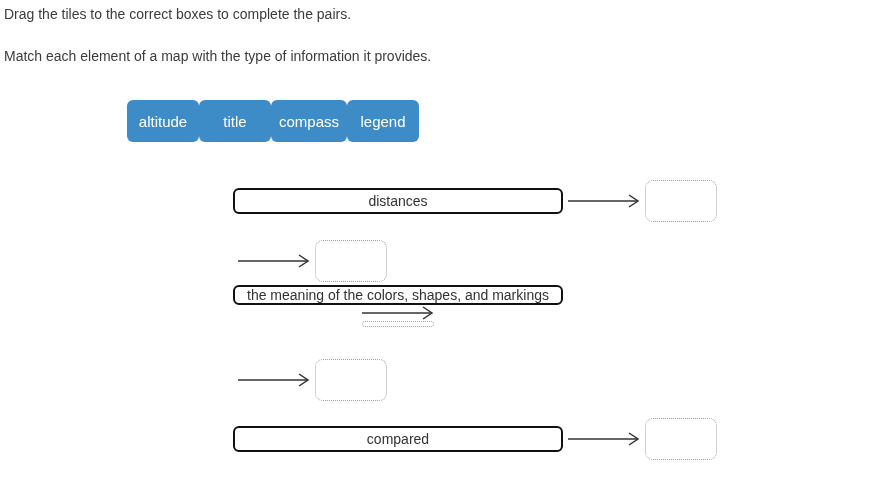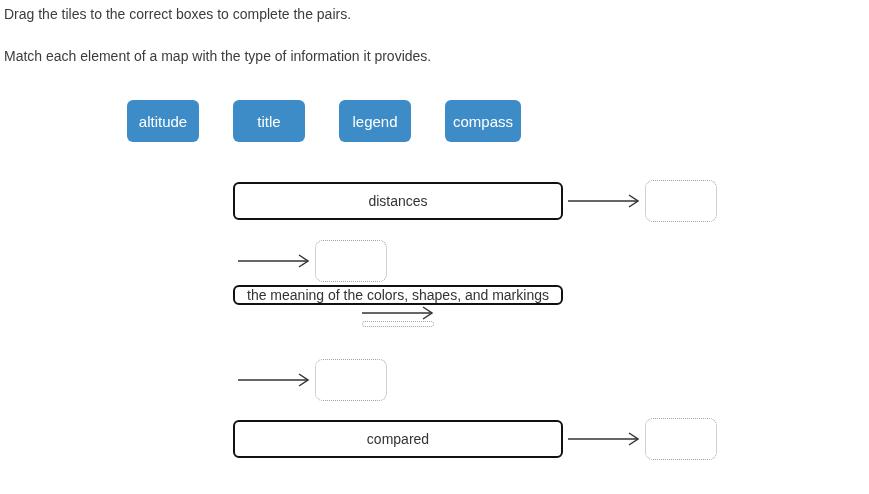--- a/index.html
+++ b/index.html
@@ -19,21 +19,20 @@
     color: #3c3c3c;
   }
   .instruction.line1 { top: 6px; }
   .instruction.line2 { top: 48px; }
 
   .tiles {
     position: absolute;
     left: 127px;
     top: 100px;
     display: flex;
-    gap: 34px;
   }
   .tile {
     min-width: 72px;
     height: 42px;
     padding: 0 8px;
     background: #3d8cc7;
     border-radius: 6px;
     color: #ffffff;
     font-size: 15px;
     display: flex;
@@ -52,21 +51,21 @@
     height: 42px;
   }
   .pair-row.r0 { top: 180px; }
   .pair-row.r1 { top: 240px; }
   .pair-row.r2 { top: 285px; flex-direction: column; }
   .pair-row.r3 { top: 359px; }
   .pair-row.r4 { top: 418px; }
 
   .prompt-box {
     width: 330px;
-    height: 38px;
+    height: 26px;
     border: 2px solid #111111;
     border-radius: 6px;
     background: #ffffff;
     display: flex;
     align-items: center;
     justify-content: center;
     font-size: 14px;
     color: #333333;
     text-align: center;
     white-space: nowrap;
@@ -96,24 +95,24 @@
   <div class="instruction line2">Match each element of a map with the type of information it provides.</div>
 
   <div class="tiles">
     <div class="tile">
       <span>altitude</span>
     </div>
     <div class="tile">
       <span>title</span>
     </div>
     <div class="tile">
-      <span>legend</span>
+      <span>compass</span>
     </div>
     <div class="tile">
-      <span>compass</span>
+      <span>legend</span>
     </div>
   </div>
 
   <div class="rows">
 
     <div class="pair-row r0">
       <div class="prompt-box">
         <span>distances</span>
       </div>
       <span class="arrow">

